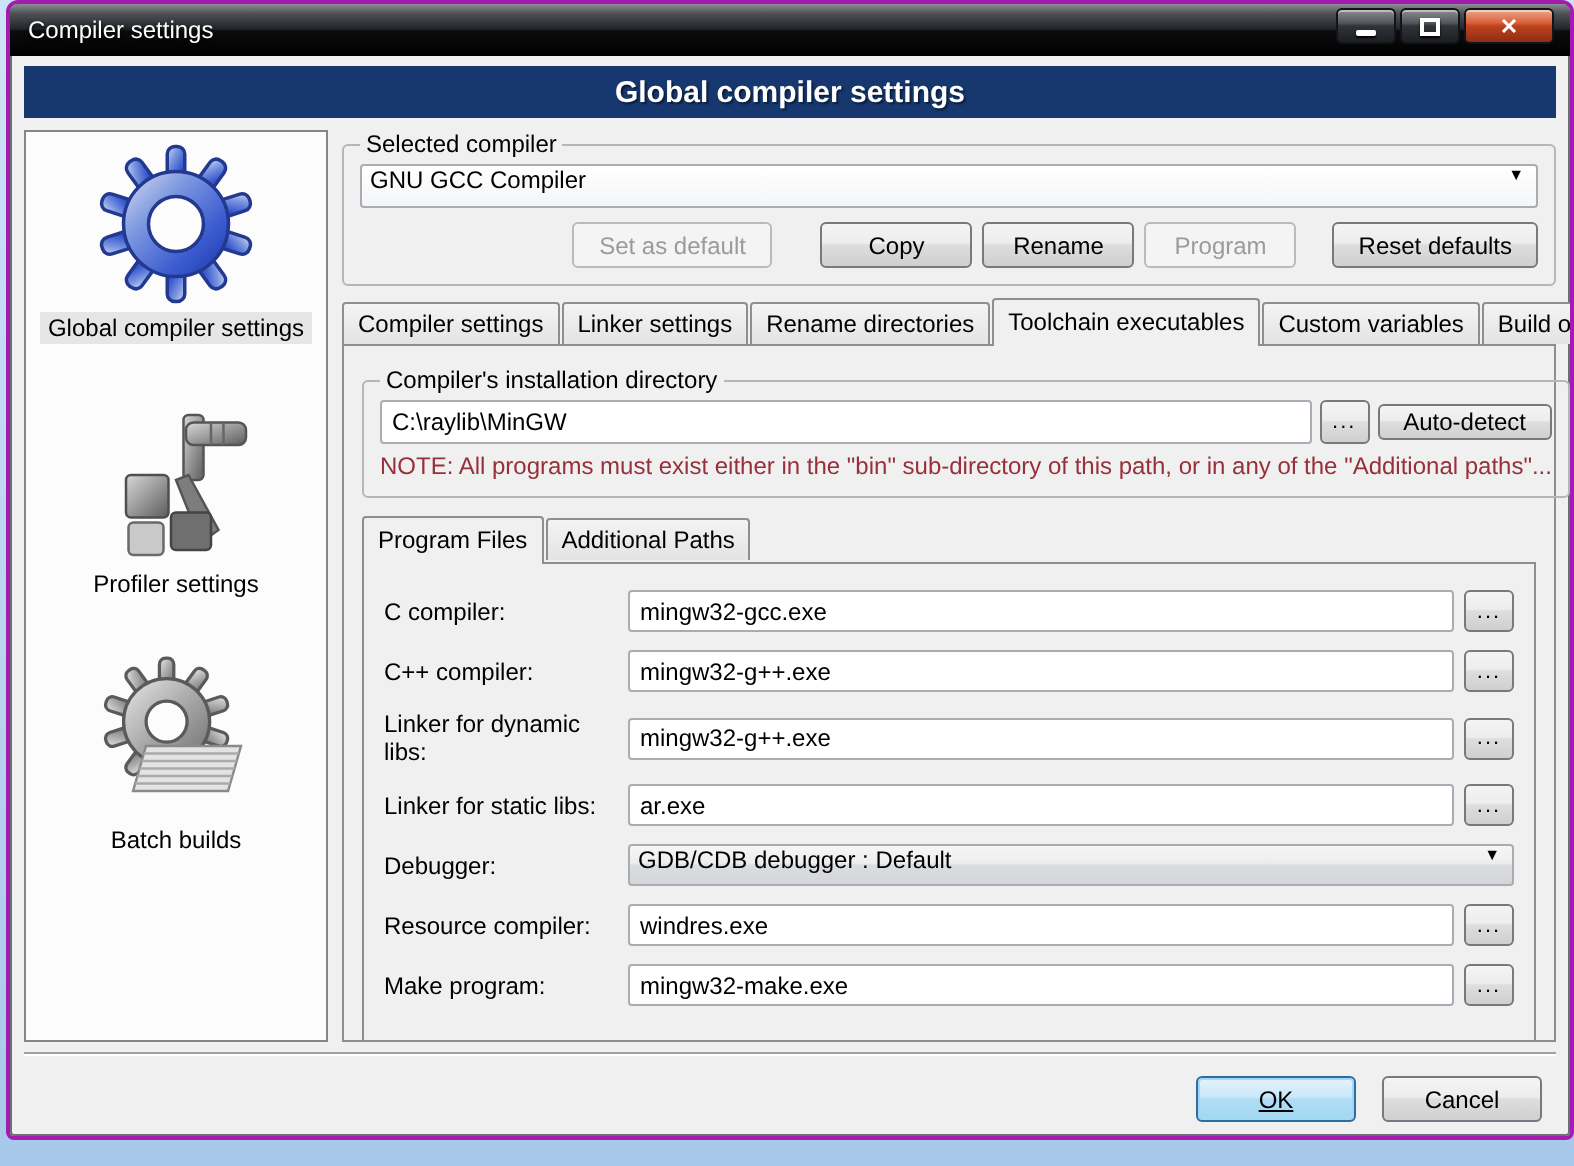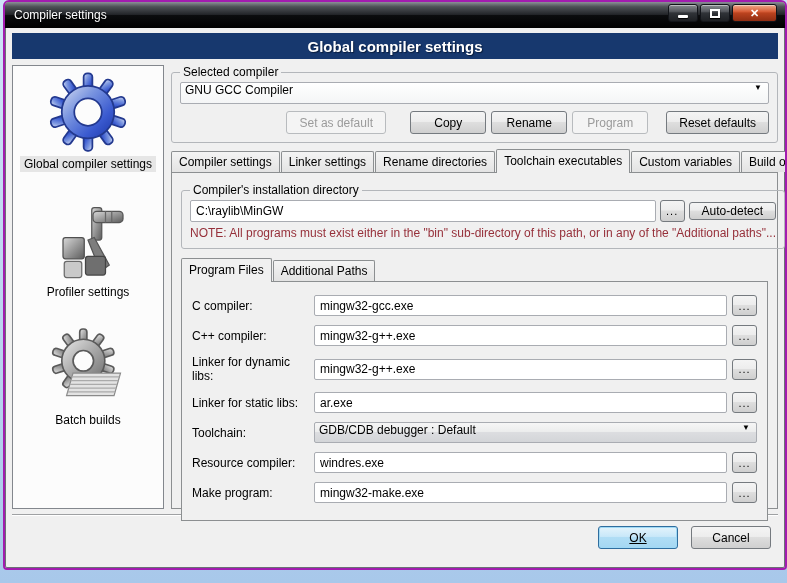--- a/index.html
+++ b/index.html
@@ -41,21 +41,21 @@
   .cap-max { width:30px; }
   .cap-close {
     width:45px;
     background:linear-gradient(180deg,#eca88d 0%,#d9603a 40%,#bc431f 50%,#90globalcompiler2d12 100%);
     background:linear-gradient(180deg,#eca88d 0%,#d9603a 40%,#bc431f 50%,#902d12 100%);
     font-weight:bold; font-size:11px;
   }
   .glyph-min { width:10px; height:3px; background:#fff; margin-top:7px; border-radius:1px; box-shadow:0 1px 1px #000;}
   .glyph-max { width:10px; height:9px; border:2px solid #fff; box-shadow:0 1px 1px #000; }
 
-  .win-content { height:calc(100% - 26px); padding:5px 7px 19px 7px; display:flex; flex-direction:column; }
+  .win-content { height:calc(100% - 26px); padding:5px 7px 7px 7px; display:flex; flex-direction:column; }
 
   
   .page-header {
     height:26px; background:#17386e; color:#fff;
     display:flex; align-items:center; justify-content:center;
     font-size:15px; font-weight:bold; text-shadow:1px 1px 1px #0a1d3d;
     margin-bottom:6px;
   }
 
   .main-row { flex:1; min-height:0; display:flex; gap:7px; }
@@ -143,21 +143,21 @@
   .tin {
     flex:1; height:22px; border:1px solid #a9acb2; border-radius:2px;
     background:#fff; padding:0 5px;
     font-family:"Liberation Sans",sans-serif; font-size:12px;
   }
   .browse-btn { width:25px; min-width:0; height:22px; padding:0; font-size:11px; letter-spacing:1px; }
   .autodetect-btn { height:18px; }
   .note { margin-top:4px; color:#96303a; white-space:nowrap; overflow:hidden; }
 
   
-  .subtabbar { display:flex; align-items:flex-end; height:23px; position:relative; z-index:2; }
+  .subtabbar { display:flex; align-items:center; height:23px; position:relative; z-index:2; }
   .subpanel {
     flex:1; border:1px solid #8c8f91; background:#f0f0f0;
     padding:13px 10px 8px 10px; position:relative; z-index:1;
   }
   .frow { display:flex; align-items:center; margin-bottom:9px; }
   .frow label { width:122px; flex:none; }
   .frow .browse-btn { margin-left:5px; height:21px; }
   .frow .tin, .frow .combo { height:21px; }
   .frow .combo { flex:1; }
 
@@ -352,21 +352,21 @@
               <button class="btn browse-btn">...</button>
             </div>
 
             <div class="frow">
               <label>Linker for static libs:</label>
               <input class="tin" value="ar.exe" style="">
               <button class="btn browse-btn">...</button>
             </div>
 
             <div class="frow">
-              <label>Toolchain:</label>
+              <label>Debugger:</label>
               <div class="combo gray">
                 <span class="combo-text">GDB/CDB debugger : Default</span>
                 <span class="combo-arrow">▼</span>
               </div>
             </div>
 
             <div class="frow">
               <label>Resource compiler:</label>
               <input class="tin" value="windres.exe" style="">
               <button class="btn browse-btn">...</button>

